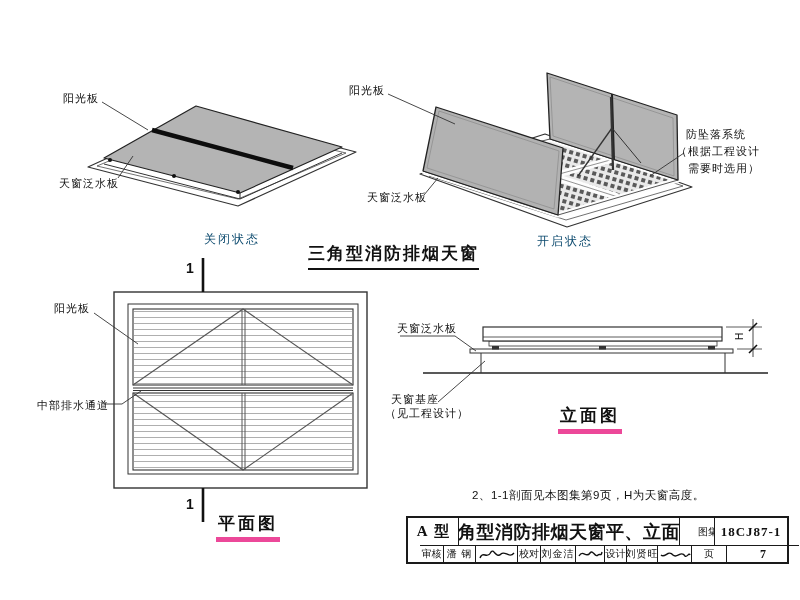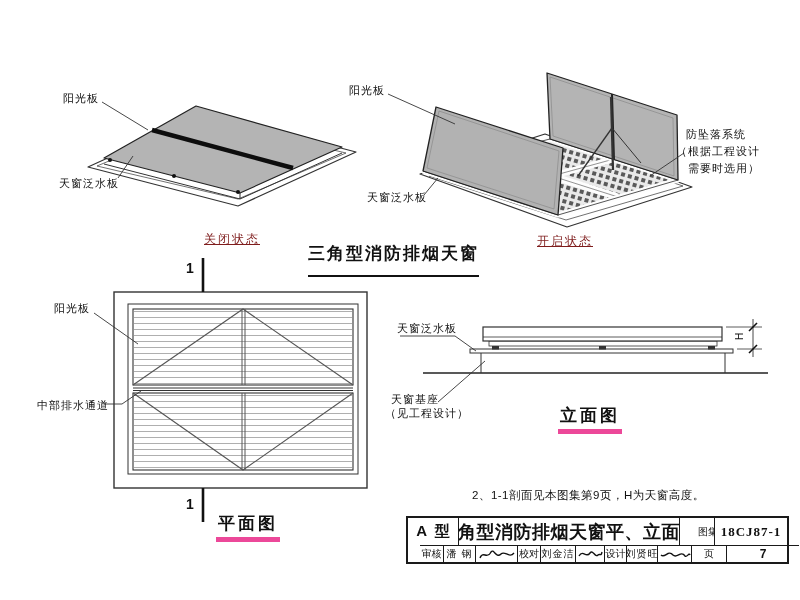--- a/index.html
+++ b/index.html
@@ -1,31 +1,31 @@
 <!DOCTYPE html>
 <html><head>
 <meta charset="utf-8">
 <style>
   * { box-sizing: border-box; margin: 0; padding: 0; }
   body { background: #fff; font-family: "Liberation Sans", sans-serif; }
   #sheet { position: relative; width: 800px; height: 600px; background: #ffffff; overflow: hidden; color: #111; }
   #linework { position: absolute; left: 0; top: 0; }
   .lbl { position: absolute; font-size: 11px; letter-spacing: 1px; color: #111; white-space: nowrap; }
-  .cap { position: absolute; font-size: 12px; letter-spacing: 2px; color: #7f1d1d; white-space: nowrap; text-decoration: underline; }
+  .cap { position: absolute; font-size: 12px; letter-spacing: 2px; color: #0c4a6e; white-space: nowrap; }
   .viewcap { position: absolute; font-size: 17px; font-weight: bold; letter-spacing: 3px; border-bottom: 5px solid #ec4899; padding: 0 2px 2px 2px; white-space: nowrap; }
-  .maintitle { position: absolute; left: 308px; top: 242px; font-size: 17px; font-weight: bold; letter-spacing: 2px; border-bottom: 2px solid #111; padding-bottom: 10px; white-space: nowrap; }
+  .maintitle { position: absolute; left: 308px; top: 242px; font-size: 17px; font-weight: bold; letter-spacing: 2px; border-bottom: 2px solid #111; padding-bottom: 3px; white-space: nowrap; }
   .secnum { position: absolute; font-size: 14px; font-weight: bold; }
   .hdim { position: absolute; left: 736px; top: 331px; font-size: 10px; transform: rotate(-90deg); }
   .note { position: absolute; font-size: 11.5px; letter-spacing: 0.5px; white-space: nowrap; }
   
   #tblock { position: absolute; left: 406px; top: 516px; width: 383px; height: 48px; border: 2px solid #1a1a1a; background: #fff; }
   .tbrow { display: flex; width: 100%; }
   .tbrow1 { height: 27px; }
   .tbrow2 { height: 17px; border-top: 1px solid #1a1a1a; margin-left: 12px; }
-  .tbcell { display: flex; align-items: center; justify-content: center; height: 100%; border-left: 1px solid #1a1a1a; overflow: hidden; white-space: nowrap; }
+  .tbcell { display: flex; align-items: center; justify-content: center; height: 100%; border-left: 1px solid #1a1a1a; overflow: hidden; white-space: nowrap; font-family: Liberation Serif, serif; }
   .tbcell:first-child { border-left: none; }
   .c-type { width: 50px; font-size: 15px; font-weight: bold; white-space: pre; }
   .c-title { width: 221px; font-size: 18px; font-weight: bold; letter-spacing: 0.5px; }
   .c-atlaslbl { width: 35px; font-size: 10px; padding-left: 32px; }
   .c-atlasno { flex: 1; font-size: 13px; font-weight: bold; font-family: "Liberation Serif", serif; letter-spacing: 1px; }
   .c-s { font-size: 10px; }
   .c-n { font-size: 10px; letter-spacing: 1px; }
   .w23{width:23px}.w32{width:32px}.w42{width:42px}.w23b{width:23px}.w35{width:35px}.w29{width:29px}.w22{width:22px}.w31{width:31px}.w34{width:34px}.wpg{width:35px}
   .c-pgno { flex: 1; font-size: 12px; font-weight: bold; }
 </style>

